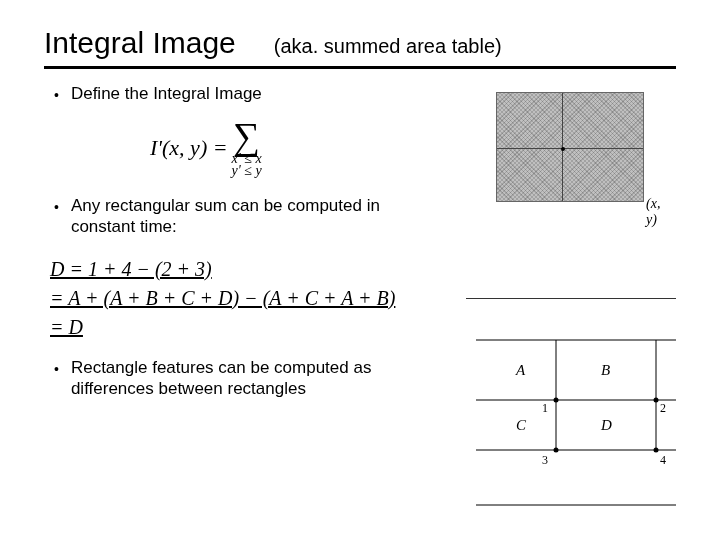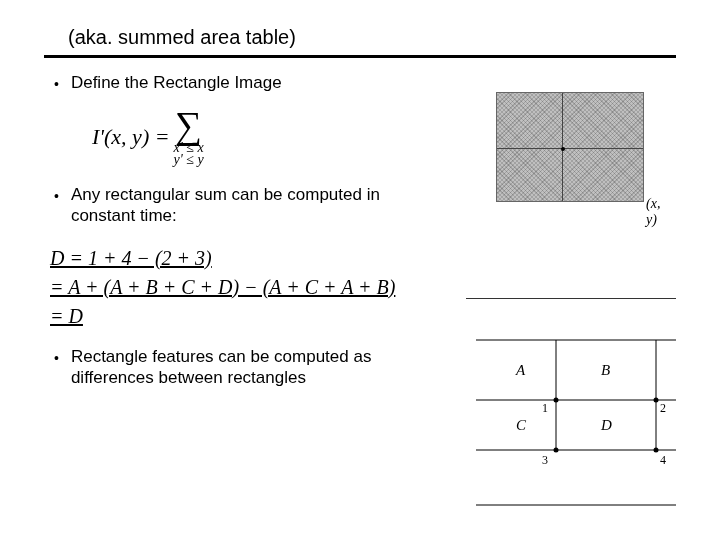--- a/index.html
+++ b/index.html
@@ -36,21 +36,21 @@
     align-items: flex-start;
     gap: 12px;
     font-size: 17px;
     margin-left: 10px;
     margin-top: 4px;
     line-height: 1.25;
   }
   .bullet .dot { font-size: 14px; line-height: 24px; }
   .bullet .txt { max-width: 360px; }
   .formula1 {
-    margin: 12px 0 18px 48px;
+    margin: 12px 0 18px 106px;
   }
   .formula2 {
     margin: 20px 0 18px 6px;
     text-decoration: underline;
   }
   
   .math {
     font-family: Georgia, "Times New Roman", serif;
     font-style: italic;
     font-size: 22px;
@@ -129,27 +129,28 @@
     right: 44px;
     top: 298px;
     width: 210px;
     border-top: 1px solid #333;
   }
 </style>
 </head>
 <body>
 
 <div class="title-row">
+  <div class="title">Integral Image</div>
   <div class="subtitle">(aka. summed area table)</div>
 </div>
 <div class="hr"></div>
 
 <div class="bullet">
   <span class="dot">•</span>
-  <span class="txt">Define the Rectangle Image</span>
+  <span class="txt">Define the Integral Image</span>
 </div>
 
 <div class="formula1 math">
   <span class="sum-wrap">
     <span>I'(x, y) =</span>
     <span class="sum-col">
       <span class="sum-sym">∑</span>
       <span class="sum-sub">x' ≤ x</span>
       <span class="sum-sub">y' ≤ y</span>
     </span>

